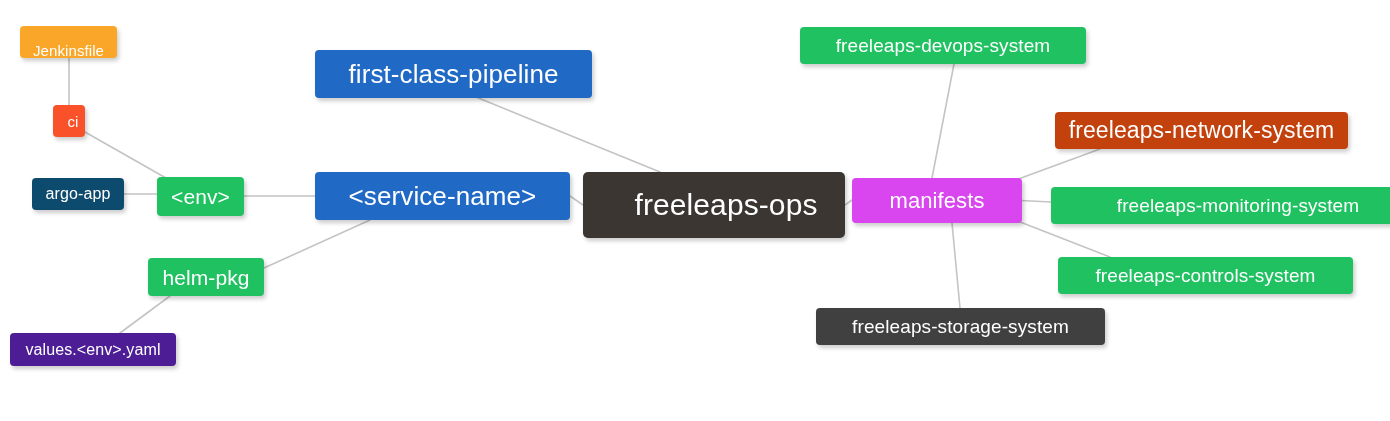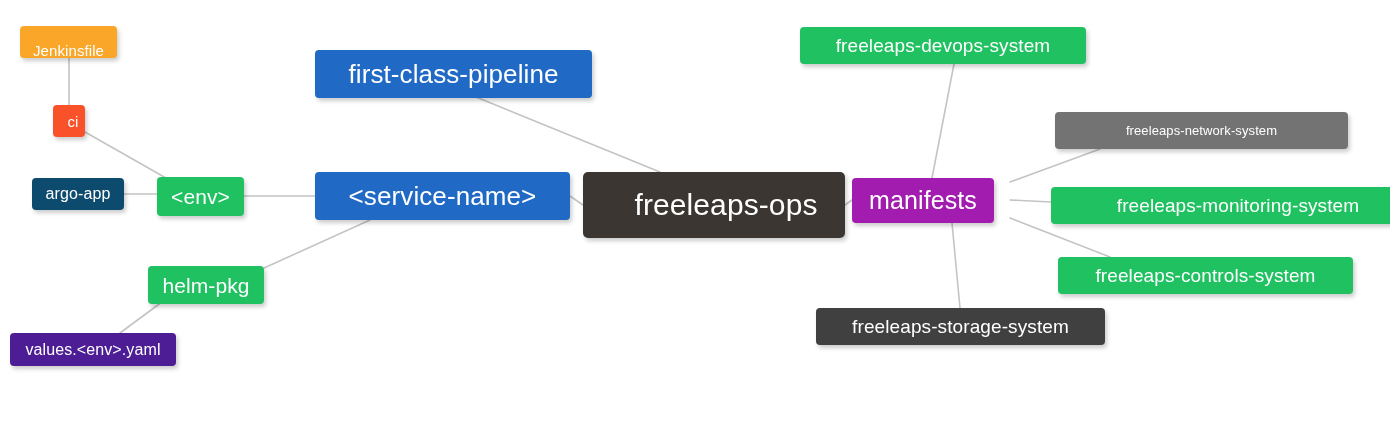--- a/index.html
+++ b/index.html
@@ -77,33 +77,33 @@
   <div id="node-layer">
       <div class="node node-root" style="left: 583px; top: 172px; width: 262px; height: 66px; font-size: 30px; background: rgb(59, 54, 49);">
         <span>freeleaps-ops</span>
       </div>
       <div class="node node-blue" style="left: 315px; top: 38px; width: 277px; height: 48px; font-size: 26px; background: rgb(32, 105, 196); margin-top: 12px;">
         <span>first-class-pipeline</span>
       </div>
       <div class="node node-blue" style="left: 315px; top: 172px; width: 255px; height: 48px; font-size: 26px; background: rgb(32, 105, 196);">
         <span>&lt;service-name&gt;</span>
       </div>
-      <div class="node node-blue" style="left: 852px; top: 178px; width: 142px; height: 45px; font-size: 25px; background: #a21caf;">
+      <div class="node node-blue" style="left: 852px; top: 178px; width: 170px; height: 45px; font-size: 22px; background: #d946ef;">
         <span>manifests</span>
       </div>
       <div class="node node-green" style="left: 157px; top: 177px; width: 87px; height: 39px; font-size: 21px; background: rgb(31, 193, 97);">
         <span>&lt;env&gt;</span>
       </div>
-      <div class="node node-green" style="left: 148px; top: 266px; width: 116px; height: 38px; font-size: 21px; background: rgb(31, 193, 97);">
+      <div class="node node-green" style="left: 148px; top: 258px; width: 116px; height: 38px; font-size: 21px; background: rgb(31, 193, 97);">
         <span>helm-pkg</span>
       </div>
       <div class="node node-green" style="left: 800px; top: 27px; width: 286px; height: 37px; font-size: 19px; background: rgb(31, 193, 97);">
         <span>freeleaps-devops-system</span>
       </div>
-      <div class="node node-green" style="left: 1055px; top: 112px; width: 293px; height: 37px; font-size: 13px; background: #737373;">
+      <div class="node node-green" style="left: 1055px; top: 112px; width: 293px; height: 37px; font-size: 23px; background: #c2410c;">
         <span>freeleaps-network-system</span>
       </div>
       <div class="node node-green" style="left: 1051px; top: 187px; width: 374px; height: 37px; font-size: 19px; background: rgb(31, 193, 97);">
         <span>freeleaps-monitoring-system</span>
       </div>
       <div class="node node-green" style="left: 1058px; top: 257px; width: 295px; height: 37px; font-size: 19px; background: rgb(31, 193, 97);">
         <span>freeleaps-controls-system</span>
       </div>
       <div class="node node-green" style="left: 816px; top: 308px; width: 289px; height: 37px; font-size: 19px; background: #404040;">
         <span>freeleaps-storage-system</span>

